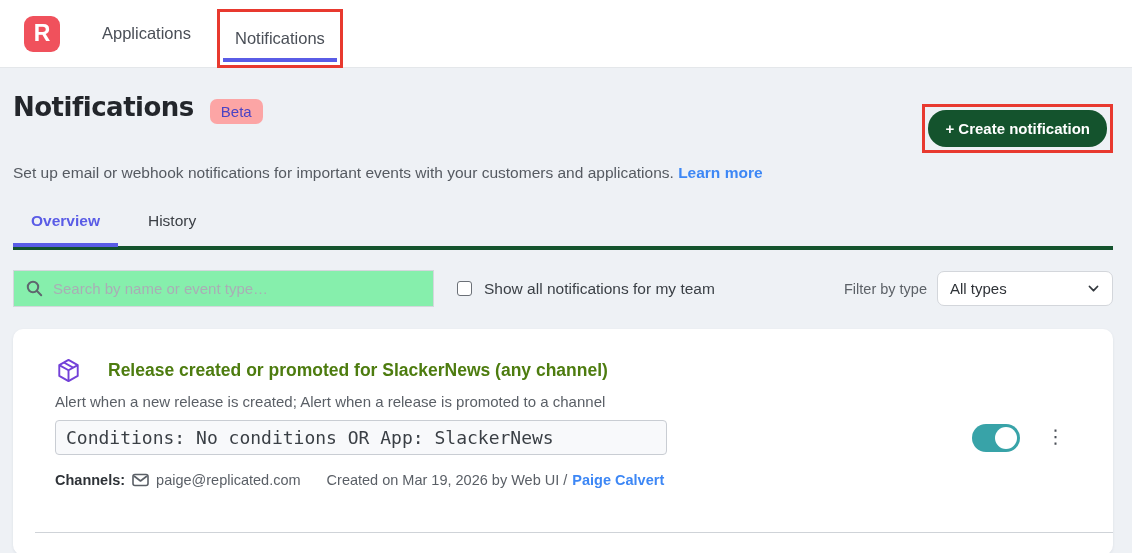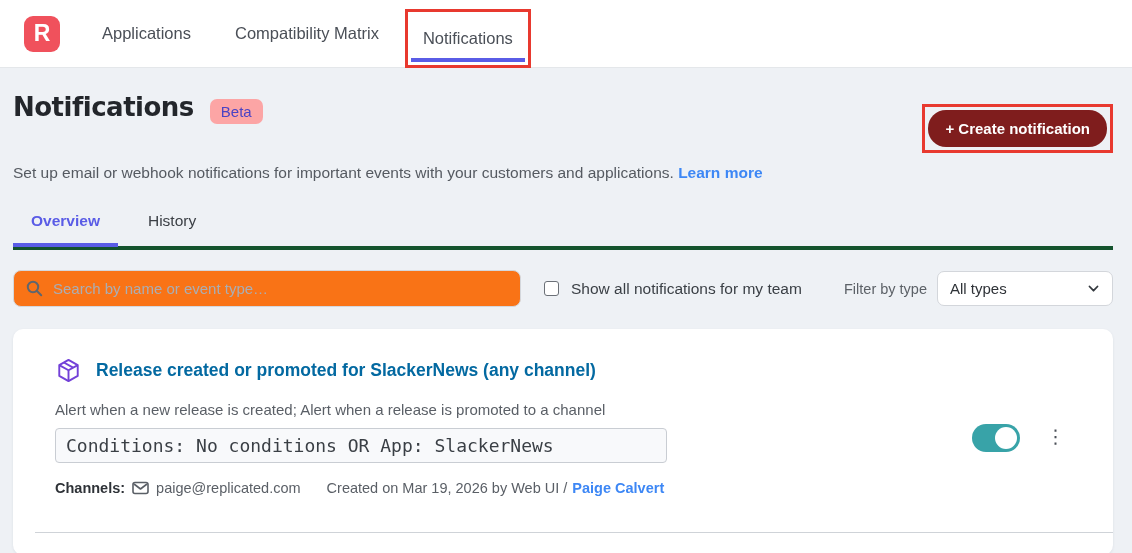--- a/index.html
+++ b/index.html
@@ -52,41 +52,41 @@
     font-size:26px; font-weight:bold; color:#23262b; letter-spacing:-0.5px;
   }
   .beta-badge {
     margin-left:16px; margin-top:7px; background:#fca5a5; color:#4a43c4;
     font-size:15px; padding:5px 11px; border-radius:7px; line-height:1;
   }
   .create-wrap {
     margin-left:auto; margin-top:12px; border:3px solid #e8392f; padding:3px;
   }
   .create-btn {
-    background:#7f1d1d; color:#fff; font-family:"Liberation Sans",sans-serif;
+    background:#14532d; color:#fff; font-family:"Liberation Sans",sans-serif;
     font-weight:bold; font-size:15px; padding:10px 17px; border:none;
     border-radius:18px; cursor:pointer; white-space:nowrap;
   }
   .page-desc { margin-top:11px; font-size:15.5px; color:#555a61; }
   .link { color:#3d87f5; cursor:pointer; text-decoration:none;font-weight:bold; }
 
   
   .tabs { margin-top:20px; display:flex; border-bottom:4px solid #14532d; }
   .tab {
     padding:10px 18px 13px; font-size:15.5px; color:#3c4046; cursor:pointer;
     border-bottom:4px solid transparent; margin-bottom:-1px;
   }
   .tab.active { color:#5a5ce6; font-weight:bold; border-bottom-color:#5a5ce6; }
   .tab + .tab { margin-left:12px; }
 
   
   .filter-row { margin-top:20px; display:flex; align-items:center; }
   .search-box {
-    width:508px; height:37px; background:#f97316; border:1px solid #d4d7dc;
-    border-radius:8px; display:flex; align-items:center; padding:0 12px;
+    width:421px; height:37px; background:#86efac; border:1px solid #d4d7dc;
+    border-radius:0; display:flex; align-items:center; padding:0 12px;
   }
   .search-box svg { flex:0 0 auto; }
   .search-box input {
     border:none; outline:none; flex:1; margin-left:10px; font-size:15px;
     font-family:"Liberation Sans",sans-serif; color:#3a3f45; background:transparent;
   }
   .search-box input::placeholder { color:#a9aeb5; }
   .checkbox-group { margin-left:23px; display:flex; align-items:center; cursor:pointer; }
   .checkbox {
     width:15px; height:15px; border:1.5px solid #6b7077; border-radius:3px;
@@ -104,22 +104,22 @@
 
   
   .card {
     margin-top:22px; background:#fff; border-radius:10px;
     box-shadow:0 1px 3px rgba(30,40,60,.08); display:flex; flex-direction:column;
     height:226px;
   }
   .card-body { flex:1; display:flex; padding:28px 48px 0 42px; }
   .card-left { flex:1; }
   .card-title-row { display:flex; align-items:center; }
-  .card-title { margin-left:14px; font-size:17.5px; font-weight:bold; color:#0369a1;text-align:right; }
-  .card-desc { margin-top:17px; font-size:15px; color:#5a5f66; }
+  .card-title { margin-left:26px; font-size:17.5px; font-weight:bold; color:#4d7c0f;text-align:right; }
+  .card-desc { margin-top:9px; font-size:15px; color:#5a5f66; }
   .conditions-box {
     margin-top:10px; width:612px; font-family:"DejaVu Sans Mono","Liberation Mono",monospace;
     font-size:18px; color:#3a3f45; background:#f8f9fb; border:1px solid #c9cdd3;
     border-radius:4px; padding:6px 10px; white-space:nowrap; overflow:hidden;
   }
   .channels-row { margin-top:17px; display:flex; align-items:center; font-size:14.5px; }
   .channels-label { font-weight:bold; color:#2e3237; }
   .channel-email { margin-left:7px; color:#5a5f66; display:flex; align-items:center; }
   .channel-email svg { margin-right:7px; }
   .created-text { margin-left:26px; color:#5a5f66; }
@@ -139,21 +139,20 @@
   }
   .card-footer { border-top:1px solid #cfd3d8; height:23px; margin-left:22px; }
 </style>
 </head>
 <body>
 
 <header class="topnav">
   <div class="logo">R</div>
 
   <span class="nav-link">Applications</span>
-  <span class="nav-link">Compatibility Matrix</span>
 
   <div class="nav-active-wrap">
     <span class="nav-link">Notifications</span>
   </div>
 
 </header>
 
 <main class="main">
 
   <div class="header-top">

